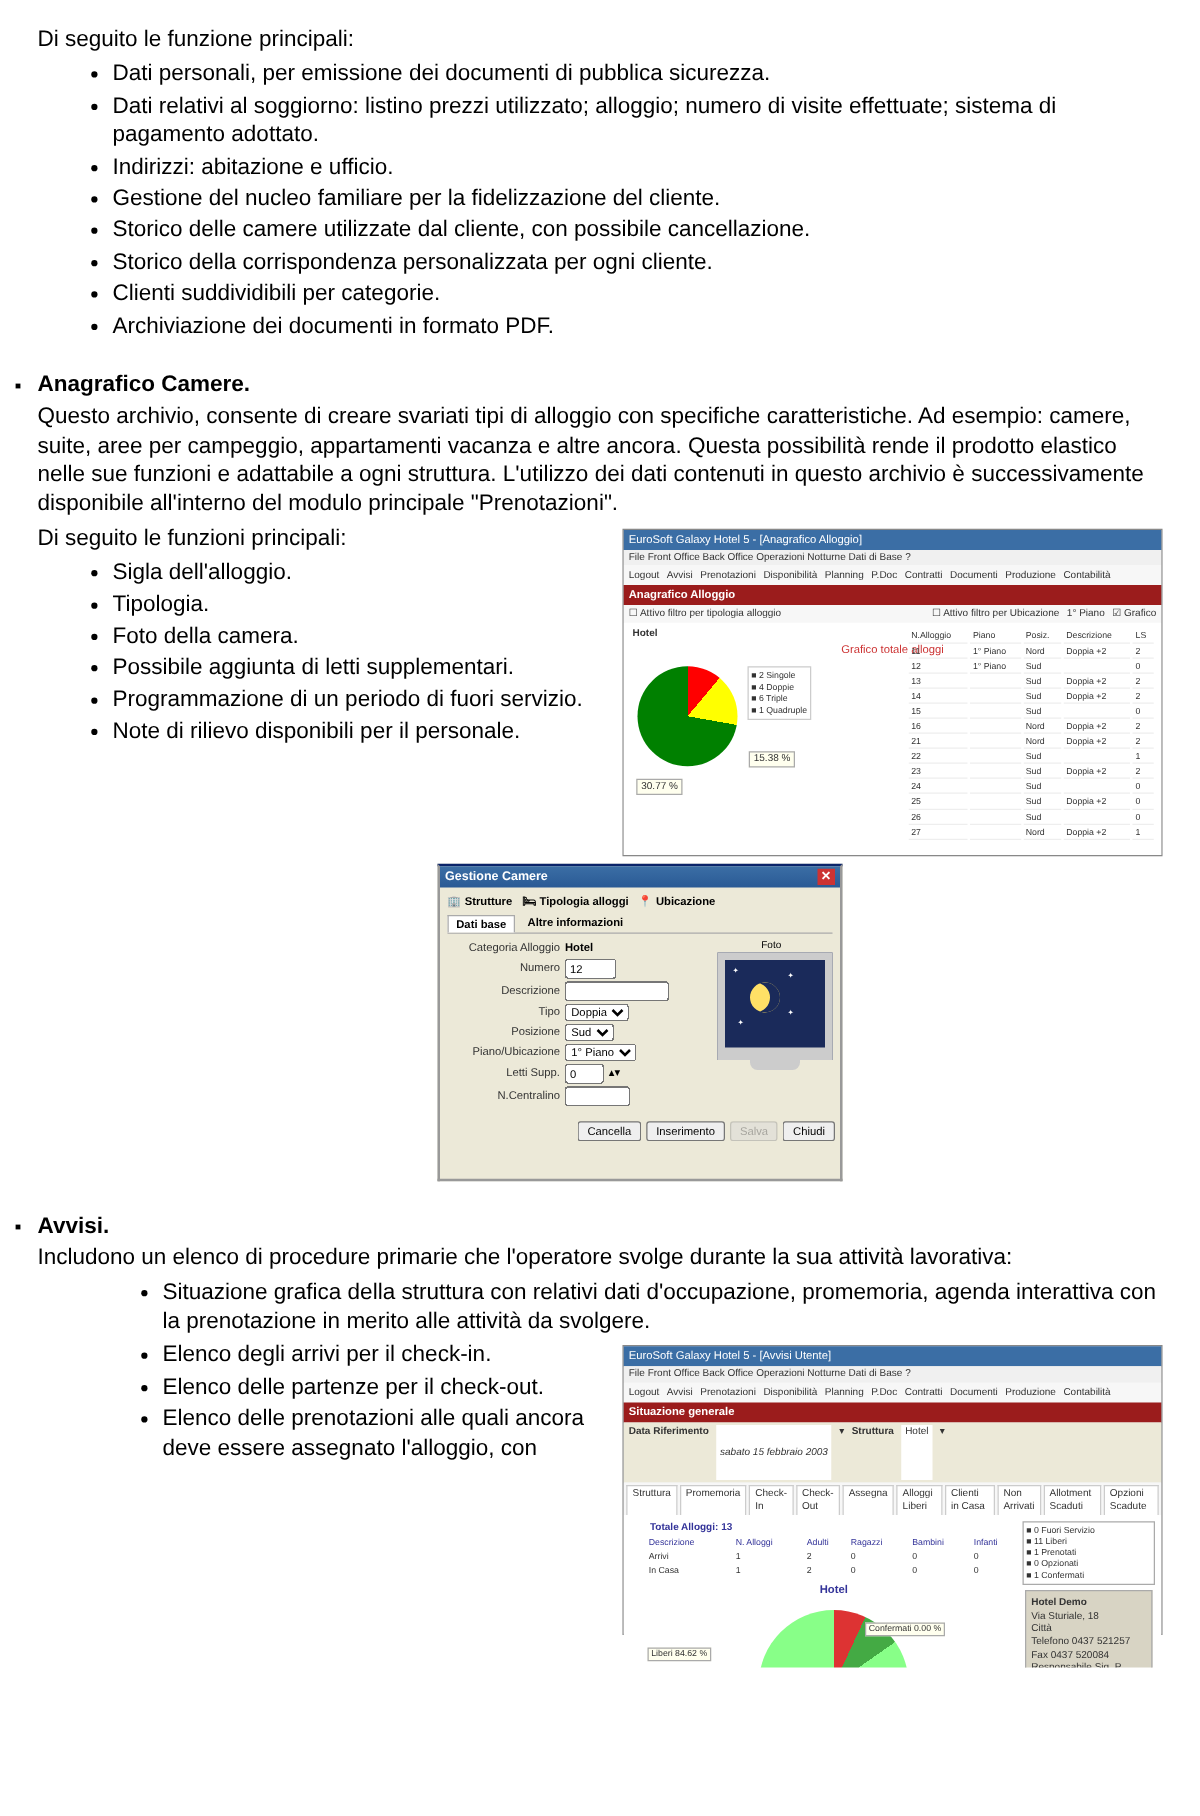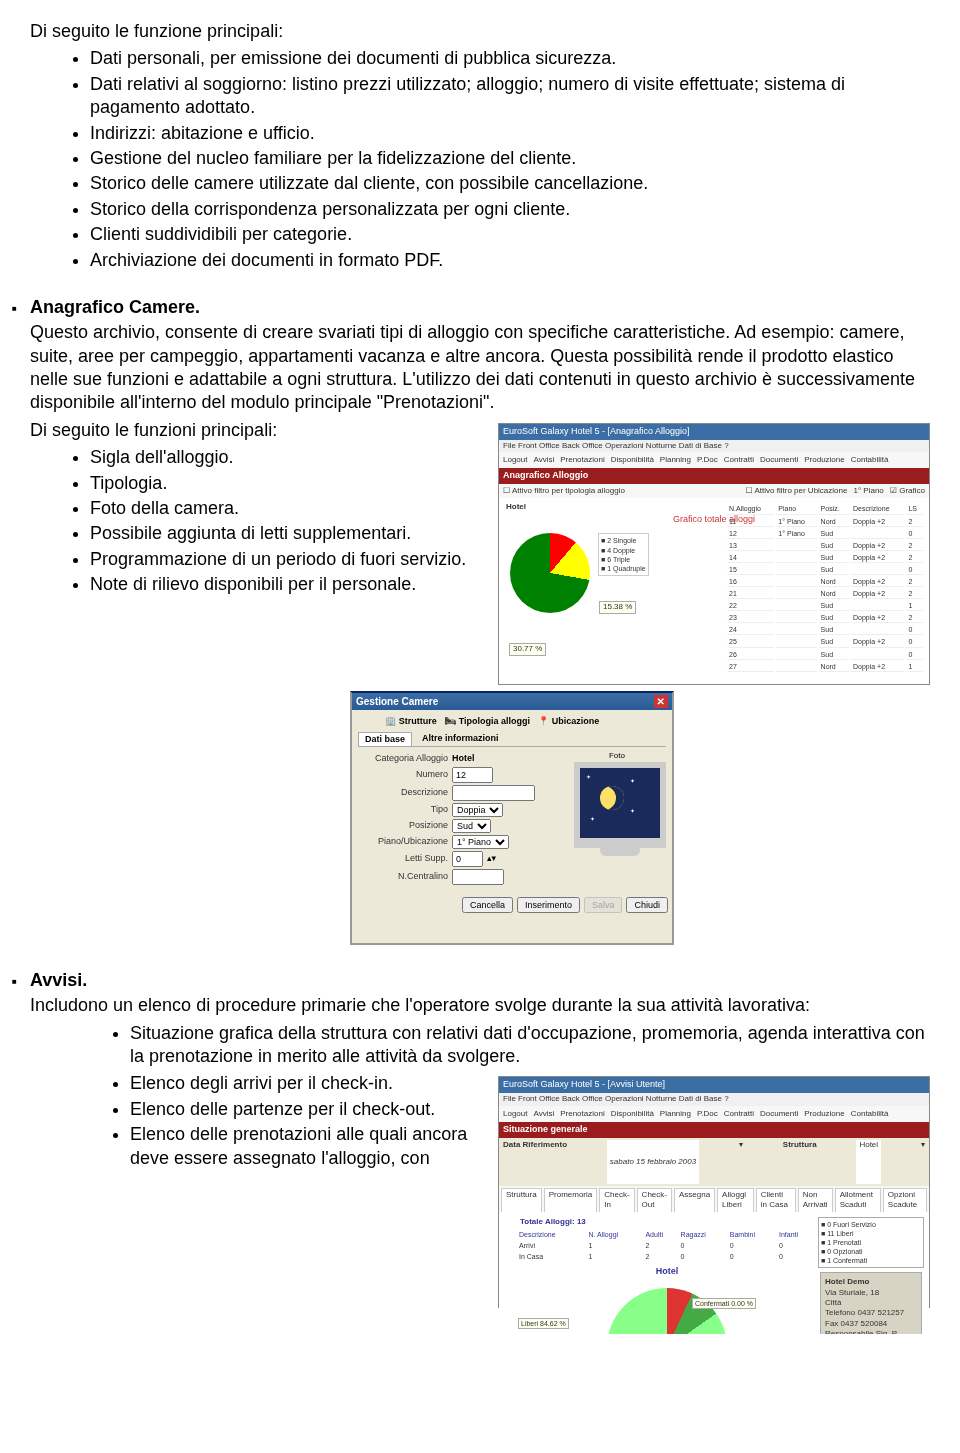--- a/index.html
+++ b/index.html
@@ -139,21 +139,21 @@
     <div style="text-align:center; color:#c33; font-size:9px; font-weight:normal;">Grafico totale alloggi</div>
     <div style="display:flex;">
       <div class="fs-pie"></div>
       <div style="font-size:7px; border:1px solid #ccc; padding:2px; align-self:flex-start; margin-top:8px;">
         <div>■ <span>2 Singole</span></div>
         <div>■ <span>4 Doppie</span></div>
         <div>■ <span>6 Triple</span></div>
         <div>■ <span>1 Quadruple</span></div>
       </div>
     </div>
-    <div style="position:absolute; left:10px; bottom:28px; background:#ffe; border:1px solid #aaa; padding:0 3px; font-size:8px;">30.77 %</div>
+    <div style="position:absolute; left:10px; bottom:48px; background:#ffe; border:1px solid #aaa; padding:0 3px; font-size:8px;">30.77 %</div>
     <div style="position:absolute; left:100px; bottom:70px; background:#ffe; border:1px solid #aaa; padding:0 3px; font-size:8px;">15.38 %</div>
     <table class="fs-table">
       <tbody>
           <tr>
             <td>N.Alloggio</td>
             <td>Piano</td>
             <td>Posiz.</td>
             <td>Descrizione</td>
             <td>LS</td>
           </tr>
@@ -265,21 +265,21 @@
 
 <div class="clearfix"></div>
 
 
 <div class="img2 dialog">
   <div class="dlg-title">
     <span>Gestione Camere</span>
     <span style="float:right; background:#c33; color:#fff; padding:0 3px;">✕</span>
   </div>
   <div class="dlg-body">
-    <div style="display:flex; gap:8px; font-weight:bold; margin-bottom:4px;margin-left:27px;">
+    <div style="display:flex; gap:8px; font-weight:bold; margin-bottom:4px;">
       <span>🏢 <span>Strutture</span></span>
       <span>🛏 <span>Tipologia alloggi</span></span>
       <span>📍 <span>Ubicazione</span></span>
     </div>
     <div style="display:flex; gap:4px; border-bottom:1px solid #aaa; margin-bottom:4px;">
       <span style="background:#fff; border:1px solid #aaa; border-bottom:none; padding:1px 6px; font-weight:bold;">Dati base</span>
       <span style="padding:1px 6px; font-weight:bold;">Altre informazioni</span>
     </div>
     <div style="display:flex;gap:12px;">
       <div style="flex:1;">
@@ -350,21 +350,21 @@
       <span>Prenotazioni</span>
       <span>Disponibilità</span>
       <span>Planning</span>
       <span>P.Doc</span>
       <span>Contratti</span>
       <span>Documenti</span>
       <span>Produzione</span>
       <span>Contabilità</span>
   </div>
   <div class="fs-redbar">Situazione generale</div>
-  <div style="background:#ece9d8; padding:2px 4px; font-size:8px; display:flex; gap:6px;justify-content:space-between;">
+  <div style="background:#ece9d8; padding:2px 4px; font-size:8px; display:flex; gap:6px;">
     <b>Data Riferimento</b>
     <span style="background:#fff; padding:17px 3px;font-style:italic;">sabato 15 febbraio 2003</span>
     <span>▾</span>
     <b>Struttura</b>
     <span style="background:#fff; padding:0 3px;">Hotel</span>
     <span>▾</span>
   </div>
   <div class="fs-tabs">
     <span>Struttura</span>
       <span>Promemoria</span>

